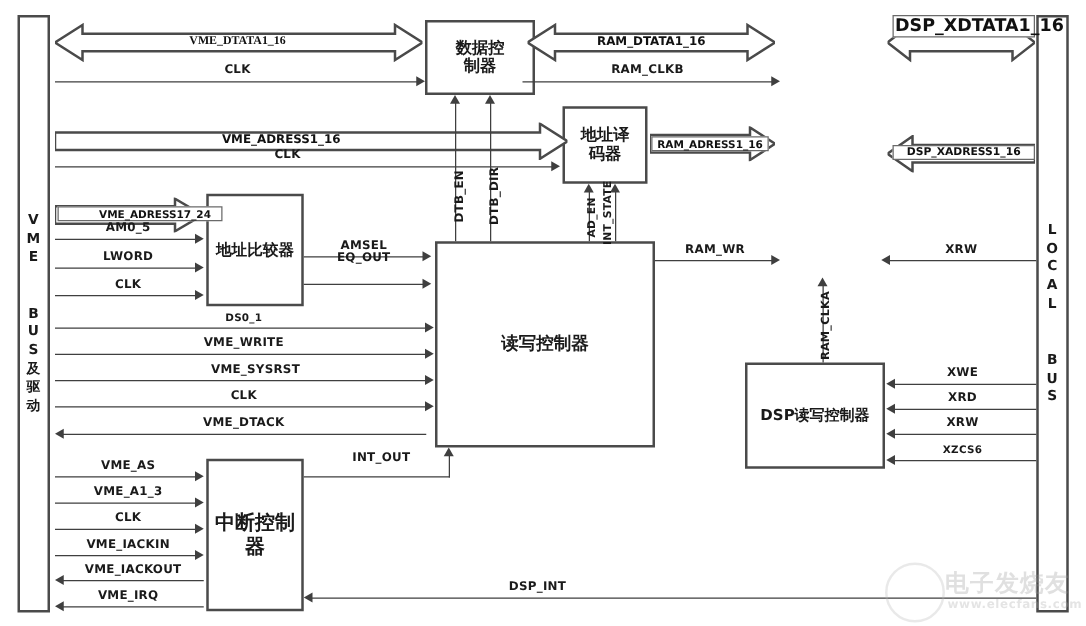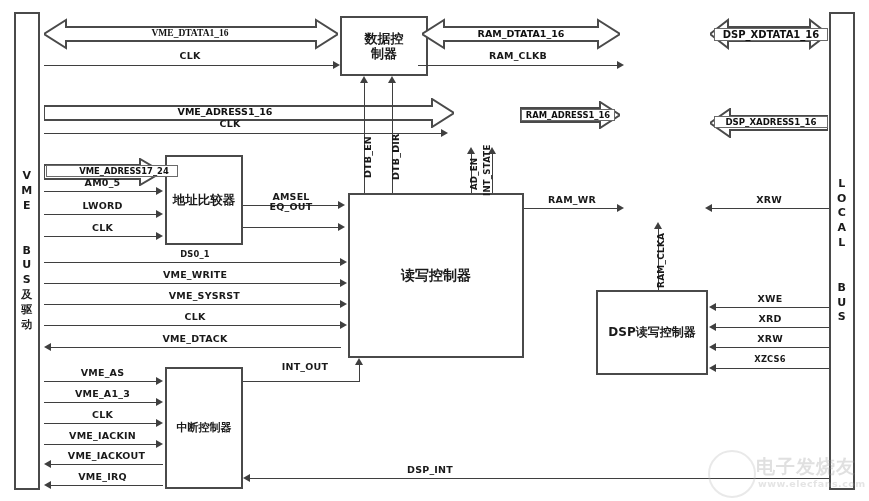--- a/index.html
+++ b/index.html
@@ -59,32 +59,35 @@
   </div>
 
   <div class="bus" style="left:829px;top:12px;width:26px;height:478px;">
     <div class="vtxt">L<br>O<br>C<br>A<br>L<br><br><br>B<br>U<br>S</div>
   </div>
 
   <div class="box" style="left:340px;top:16px;width:88px;height:60px;">
     <div class="lbl" style="font-size:13px;">数据控<br>制器</div>
   </div>
 
+  <div class="box" style="left:450px;top:85px;width:68px;height:62px;">
+    <div class="lbl" style="font-size:13px;">地址译<br>码器</div>
+  </div>
 
 
   <div class="box" style="left:348px;top:193px;width:176px;height:165px;">
     <div class="lbl" style="font-size:14px;">读写控制器</div>
   </div>
 
   <div class="box" style="left:165px;top:155px;width:78px;height:90px;">
     <div class="lbl" style="font-size:12.5px;">地址比较器</div>
   </div>
 
   <div class="box" style="left:165px;top:367px;width:78px;height:122px;">
-    <div class="lbl" style="font-size:11px;">中断控制器</div>
+    <div class="lbl" style="font-size:16px;">中断控制器</div>
   </div>
 
   <div class="box" style="left:596px;top:290px;width:112px;height:85px;">
     <div class="lbl" style="font-size:12px;">DSP读写控制器</div>
   </div>
 
   <div class="blockarrow" style="left:44px;top:18px;">
     <svg width="294" height="32" viewBox="0 0 294 32">
       <polygon points="0,16 22,2 22,9 272,9 272,2 294,16 272,30 272,23 22,23 22,30" fill="#ffffff" stroke="#4a4a4a" stroke-width="2"></polygon>
     </svg>
@@ -104,21 +107,21 @@
 
   <div class="hline" style="left:418px;top:65px;width:200px;"></div>
   <div class="ar right" style="left:617px;top:60.5px;"></div>
   <div class="sig" style="left:473px;top:50px;width:90px;">RAM_CLKB</div>
 
   <div class="blockarrow" style="left:710px;top:18px;">
     <svg width="118" height="32" viewBox="0 0 118 32">
       <polygon points="0,16 18,2 18,9 100,9 100,2 118,16 100,30 100,23 18,23 18,30" fill="#ffffff" stroke="#4a4a4a" stroke-width="2"></polygon>
     </svg>
   </div>
-  <div class="balabel boxed" style="left:714px;top:28px;width:110px;font-size:10px;">DSP_XDTATA1_16</div>
+  <div class="balabel boxed" style="left:714px;top:12px;width:110px;font-size:14px;">DSP_XDTATA1_16</div>
 
   <div class="blockarrow" style="left:44px;top:98px;">
     <svg width="410" height="30" viewBox="0 0 410 30">
       <polygon points="0,8 388,8 388,1 410,15 388,29 388,22 0,22" fill="#ffffff" stroke="#4a4a4a" stroke-width="2"></polygon>
     </svg>
   </div>
   <div class="balabel" style="left:140px;top:106px;width:170px;">VME_ADRESS1_16</div>
 
   <div class="hline" style="left:44px;top:133px;width:398px;"></div>
   <div class="ar right" style="left:441px;top:128.5px;"></div>

